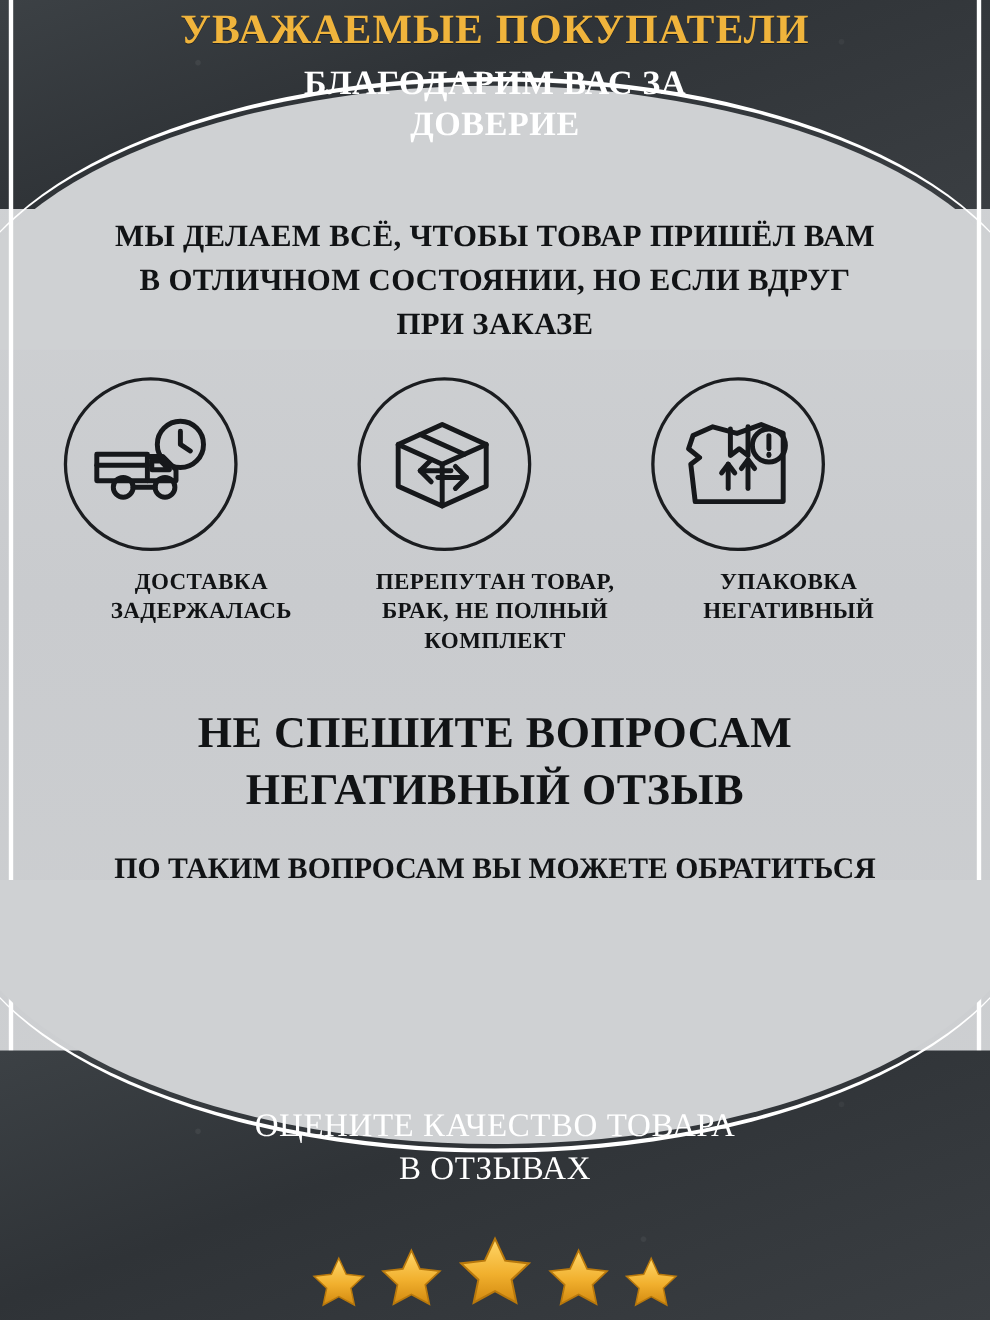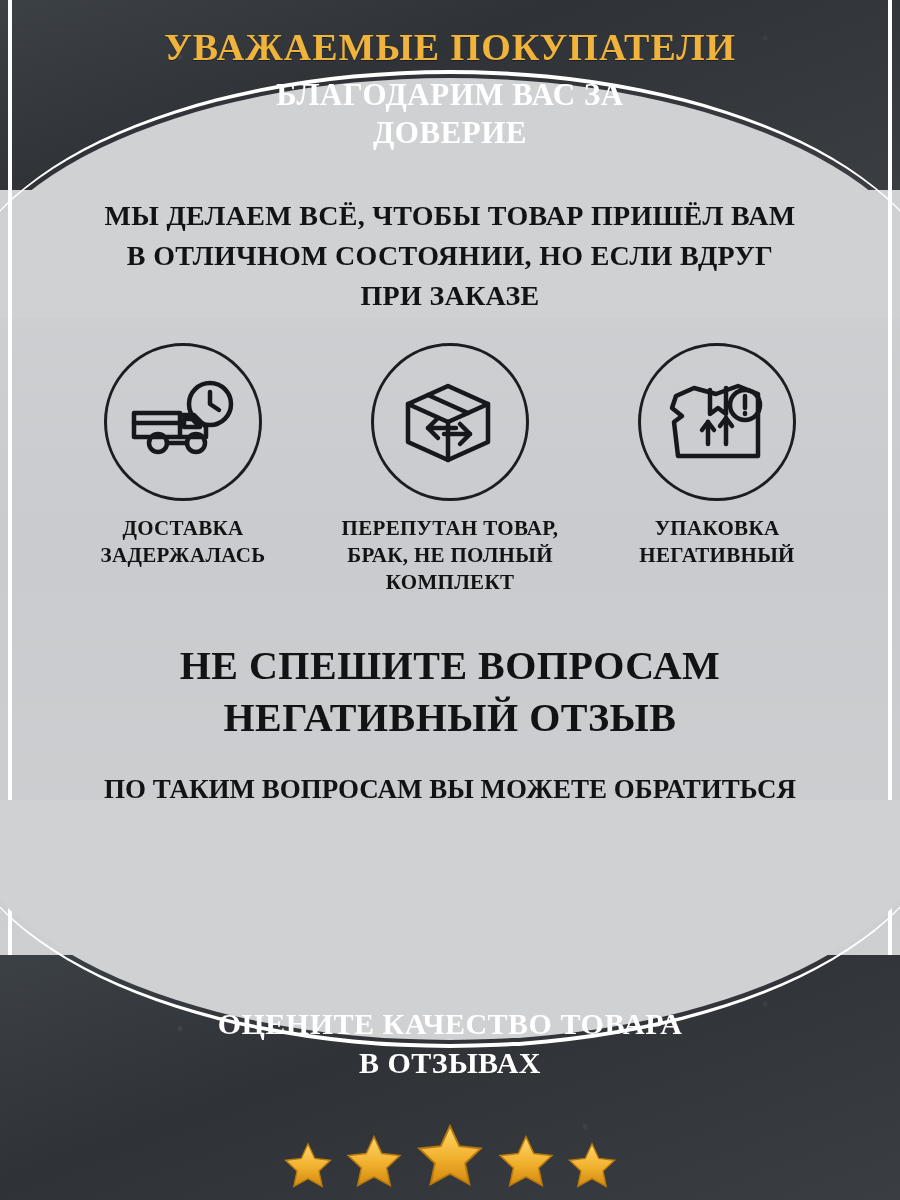--- a/index.html
+++ b/index.html
@@ -89,21 +89,21 @@
     width: 4px;
     height: 100%;
     background: #ffffff;
   }
   .frame-left { left: 8px; }
   .frame-right { right: 8px; }
 
   
   .header-text {
     position: absolute;
-    top: 26px;
+    top: 6px;
     left: 0;
     width: 100%;
     text-align: center;
     z-index: 5;
   }
   .header-title {
     font-size: 38px;
     font-weight: bold;
     letter-spacing: 1px;
     color: #f0b43c;
@@ -141,21 +141,20 @@
     margin-top: 28px;
     display: flex;
     justify-content: space-between;
     align-items: flex-start;
     padding: 0 30px;
   }
   .icon-item {
     width: 250px;
     display: flex;
     flex-direction: column;
-    align-items: center;
   }
   .icon-circle {
     width: 152px;
     height: 152px;
     border-radius: 50%;
     border: 3px solid #1b1d20;
     display: flex;
     align-items: center;
     justify-content: center;
     background: transparent;
@@ -187,21 +186,21 @@
   
   .footer-text {
     position: absolute;
     left: 0;
     bottom: 118px;
     width: 100%;
     text-align: center;
     z-index: 5;
     color: #ffffff;
     font-size: 30px;
-    font-weight: bold;
+    font-weight: normal;
     line-height: 1.3;
     letter-spacing: 0.5px;
   }
   .stars {
     position: absolute;
     left: 0;
     bottom: 8px;
     width: 100%;
     display: flex;
     justify-content: center;

